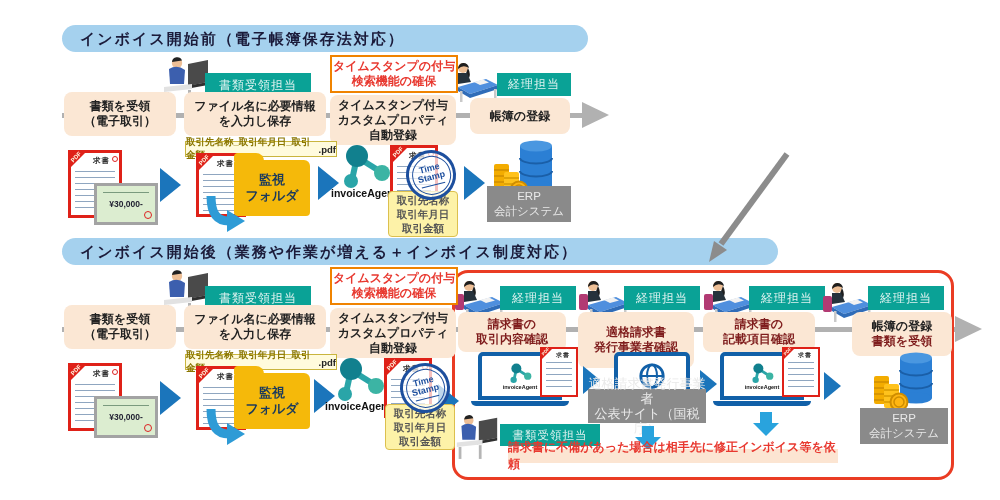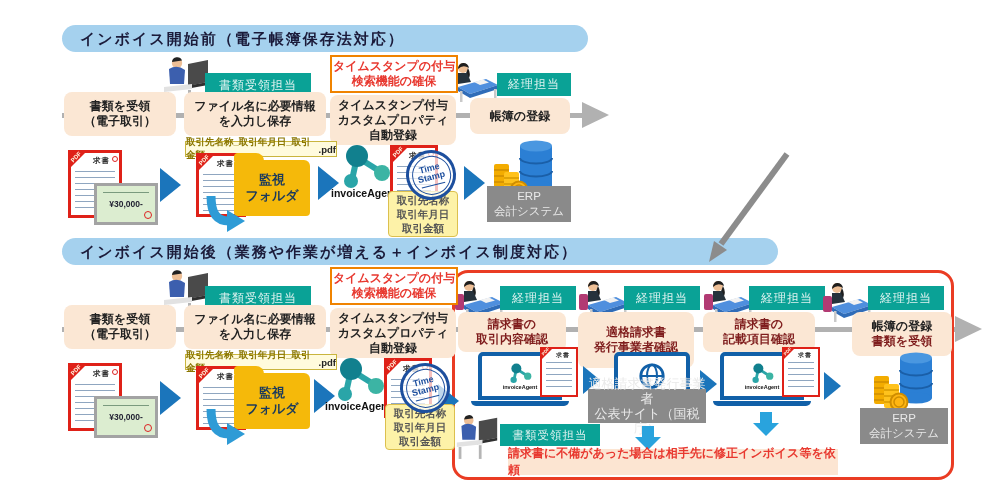--- a/index.html
+++ b/index.html
@@ -430,16 +430,16 @@
       <polygon points="24,32 46,28 46,31 24,35" fill="#2f2f2f"></polygon>
       <circle cx="15" cy="9" r="5.2" fill="#eebf96"></circle>
       <path d="M10 8 a5.2 5.2 0 0 1 10 -1.5 l-10 1.5" fill="#222"></path>
       <path d="M7 15 q8 -5 16 1 l-1 14 -14 0 z" fill="#3c5fae"></path>
       <polygon points="2,33 30,30 30,35 2,38" fill="#e2e2e2"></polygon>
       <rect x="4" y="38" width="3" height="13" fill="#b5b5b5"></rect>
       <rect x="26" y="36" width="3" height="15" fill="#b5b5b5"></rect>
     </svg>
     <div class="abs teal" style="left:500px;top:424px;width:100px;height:22px;font-size:11.5px">書類受領担当</div>
 
-    <div class="abs note" style="left:508px;top:449px;width:330px;height:26px">請求書に不備があった場合は相手先に修正インボイス等を依頼</div>
+    <div class="abs note" style="left:508px;top:449px;width:330px;height:14px">請求書に不備があった場合は相手先に修正インボイス等を依頼</div>
   </div>
 
 </div>
 
 </body></html>

